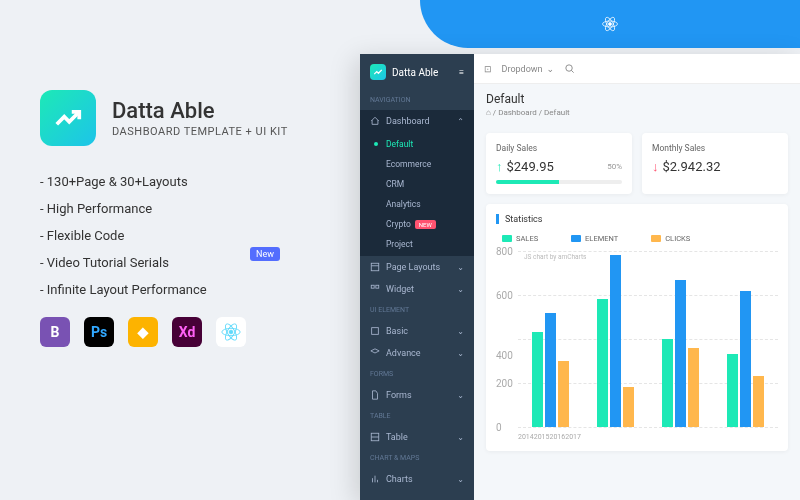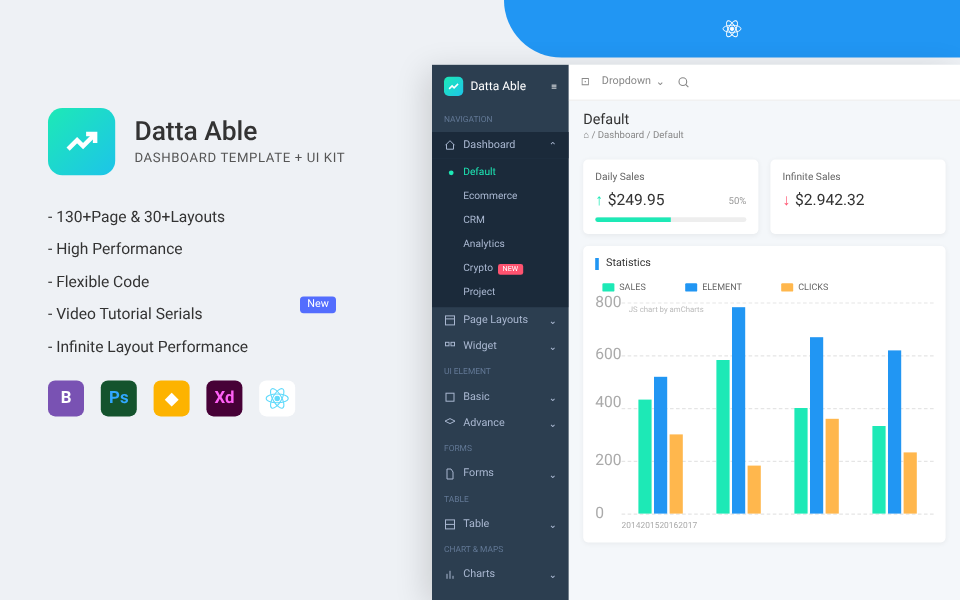--- a/index.html
+++ b/index.html
@@ -10,21 +10,21 @@
 .brand{display:flex;gap:16px;align-items:center;margin-bottom:28px}
 .logo{width:56px;height:56px;border-radius:12px;background:linear-gradient(135deg,#1de9b6,#1dc4e9);display:flex;align-items:center;justify-content:center}
 .logo svg{width:30px;height:30px;stroke:#fff;fill:none;stroke-width:3}
 .brand-title{font-size:22px;font-weight:500;color:#333}
 .brand-sub{font-size:11px;color:#555;letter-spacing:.5px;margin-top:2px}
 .feat{list-style:none;margin-bottom:20px}
 .feat li{font-size:13px;color:#333;margin:12px 0;position:relative}
 .newbadge{position:absolute;top:-8px;right:60px;background:#536dfe;color:#fff;font-size:9px;padding:2px 6px;border-radius:3px}
 .techs{display:flex;gap:14px;align-items:center}
 .tech{width:30px;height:30px;border-radius:6px;display:flex;align-items:center;justify-content:center;font-size:14px;font-weight:700;color:#fff}
-.t-b{background:#7952b3}.t-ps{background:#14532d;color:#31a8ff}.t-sk{background:#fdb300}.t-xd{background:#470137;color:#ff61f6}.t-r{background:#fff}
+.t-b{background:#7952b3}.t-ps{background:#000000;color:#31a8ff}.t-sk{background:#fdb300}.t-xd{background:#470137;color:#ff61f6}.t-r{background:#fff}
 .t-r svg{width:22px;height:22px}
 .app{position:absolute;left:360px;top:54px;width:440px;height:446px;background:#fff;display:flex;box-shadow:-5px 5px 25px rgba(0,0,0,.15)}
 .side{width:114px;background:#2c3e50;color:#a9b7d0;font-size:9px;overflow:hidden}
 .side-hdr{display:flex;align-items:center;gap:6px;padding:10px 10px;color:#fff;font-size:10px}
 .side-logo{width:16px;height:16px;border-radius:4px;background:linear-gradient(135deg,#1de9b6,#1dc4e9);display:flex;align-items:center;justify-content:center}
 .side-logo svg{width:10px;height:10px;stroke:#fff;fill:none;stroke-width:3}
 .sect{padding:6px 10px;font-size:7px;color:#627895;text-transform:uppercase}
 .nav-it{display:flex;align-items:center;gap:6px;padding:6px 10px;cursor:pointer;position:relative}
 .nav-it.active{background:#1b2a3a}
 .nav-it svg{width:10px;height:10px;stroke:currentColor;fill:none;stroke-width:2}
@@ -48,21 +48,21 @@
 .arr-up{color:#1de9b6}.arr-dn{color:#ff5370}
 .pct{margin-left:auto;font-size:8px;color:#999}
 .bar{height:4px;background:#eee;border-radius:2px;overflow:hidden}
 .bar>div{height:100%}
 .stats{background:#fff;margin:10px 12px 0;border-radius:4px;padding:10px;box-shadow:0 1px 4px rgba(0,0,0,.05)}
 .stats-t{font-size:9px;color:#333;border-left:3px solid #2196f3;padding-left:6px;margin-bottom:10px}
 .legend{display:flex;gap:33px;font-size:7.5px;color:#666;margin-bottom:8px;padding-left:6px}
 .lg{display:flex;align-items:center;gap:4px}
 .lg i{width:10px;height:7px;border-radius:1px}
 .chart{position:relative;height:190px;padding-left:22px}
-.ylab{position:absolute;left:0;font-size:13px;color:#aaa;transform:translateY(-50%)}
+.ylab{position:absolute;left:0;font-size:10px;color:#aaa;transform:translateY(-50%)}
 .grid{position:absolute;left:22px;right:0;border-top:1px dashed #e5e5e5}
 .bars{position:absolute;left:22px;right:0;bottom:14px;top:0;display:flex;justify-content:space-around;align-items:flex-end}
 .grp{display:flex;gap:2px;align-items:flex-end;width:45px;justify-content:center}
 .grp>div{width:11px}
 .xlab{position:absolute;bottom:0;left:22px;right:0;display:flex;justify-content:flex-start;font-size:7px;color:#aaa}
 .credit{position:absolute;left:28px;top:2px;font-size:6.5px;color:#bbb}
 </style>
 </head>
 <body>
 
@@ -220,21 +220,21 @@
         <div class="card-v">
             <span class="arr-up">↑</span>
             <span>$249.95</span>
             <span class="pct">50%</span>
           </div>
         <div class="bar">
             <div style="width:50%;background:#1de9b6"></div>
           </div>
       </div>
       <div class="card">
-        <div class="card-t">Infinite Sales</div>
+        <div class="card-t">Monthly Sales</div>
         <div class="card-v">
             <span class="arr-dn">↓</span>
             <span>$2.942.32</span>
           </div>
       </div>
     </div>
     <div class="stats">
       <div class="stats-t">Statistics</div>
       <div class="legend">
         <div class="lg">
@@ -250,21 +250,21 @@
             <span>CLICKS</span>
           </div>
       </div>
       <div class="chart" id="chart">
         <div class="credit">JS chart by amCharts</div>
       <div class="grid" style="top: 176px;"></div>
           <div class="ylab" style="top: 176px;">0</div>
           <div class="grid" style="top: 132px;"></div>
           <div class="ylab" style="top: 132px;">200</div>
           <div class="grid" style="top: 88px;"></div>
-          <div class="ylab" style="top: 84px;">400</div>
+          <div class="ylab" style="top: 104px;">400</div>
           <div class="grid" style="top: 44px;"></div>
           <div class="ylab" style="top: 44px;">600</div>
           <div class="grid" style="top: 0px;"></div>
           <div class="ylab" style="top: 0px;">800</div>
           <div class="bars">
             <div class="grp">
               <div style="height: 94.6px; background: rgb(29, 233, 182);"></div>
               <div style="height: 114.4px; background: rgb(33, 150, 243);"></div>
               <div style="height: 66px; background: rgb(255, 183, 77);"></div>
             </div>

